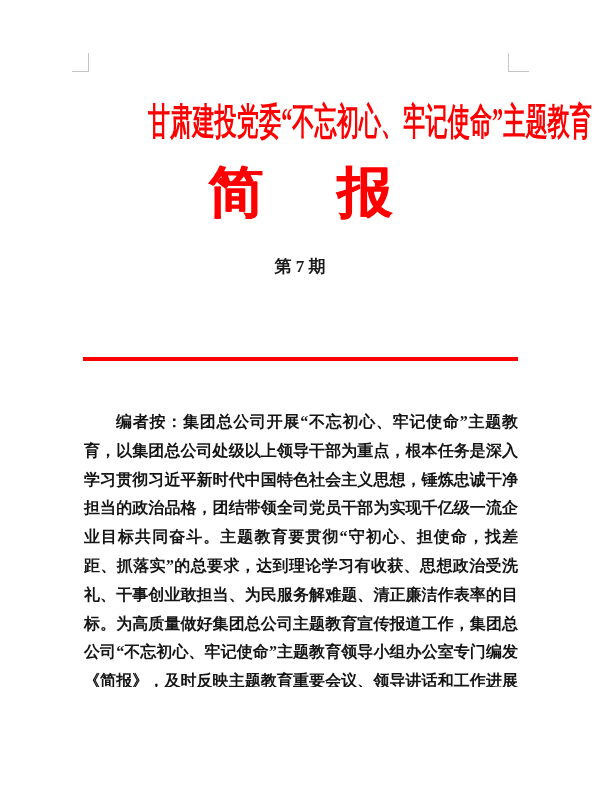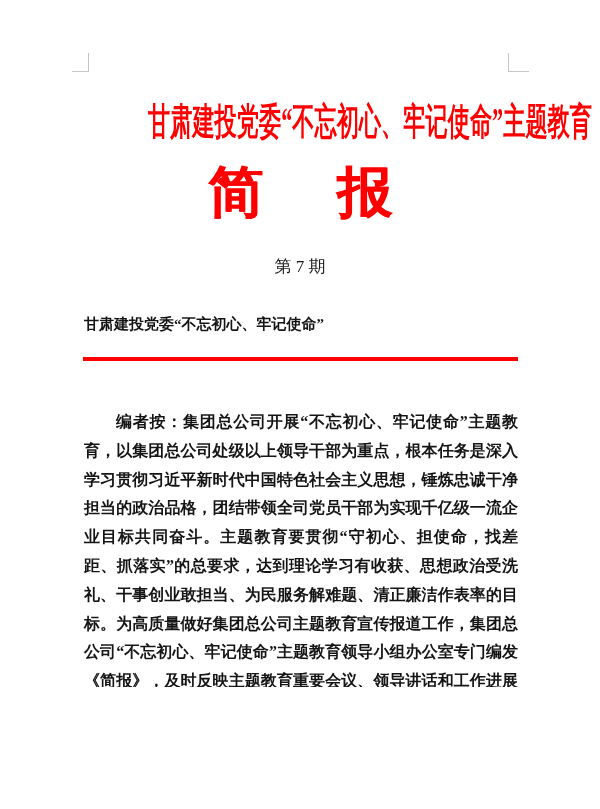--- a/index.html
+++ b/index.html
@@ -66,21 +66,21 @@
   }
 
   
   .issue {
     position: absolute;
     left: 0;
     top: 255px;
     width: 600px;
     text-align: center;
     font-size: 17px;
-    font-weight: normal;
+    font-weight: bold;
     color: #1a1a1a;
   }
 
   
   .header-info {
     position: absolute;
     left: 84px;
     top: 314px;
     width: 434px;
   }
@@ -163,21 +163,20 @@
   </div>
 
   <div class="bulletin">
     <span>简</span>
     <span>报</span>
   </div>
 
   <div class="issue">第 7 期</div>
 
   <div class="header-info">
-    <div class="issuer-l1">甘肃建投党委“不忘初心、牢记使命”</div>
   </div>
 
   <div class="red-rule"></div>
 
   <p class="body-text"><b class="note-label">编者按：</b><span>集团总公司开展“不忘初心、牢记使命”主题教育，以集团总公司处级以上领导干部为重点，根本任务是深入学习贯彻习近平新时代中国特色社会主义思想，锤炼忠诚干净担当的政治品格，团结带领全司党员干部为实现千亿级一流企业目标共同奋斗。主题教育要贯彻“守初心、担使命，找差距、抓落实”的总要求，达到理论学习有收获、思想政治受洗礼、干事创业敢担当、为民服务解难题、清正廉洁作表率的目标。为高质量做好集团总公司主题教育宣传报道工作，集团总公司“不忘初心、牢记使命”主题教育领导小组办公室专门编发《简报》，及时反映主题教育重要会议、领导讲话和工作进展成效，总结推广先进典型和经验做法，反映有关突出问题，供三级党组织及党员干部参阅。</span></p>
 
   <div class="page-num">1</div>
 
 </div>
 

